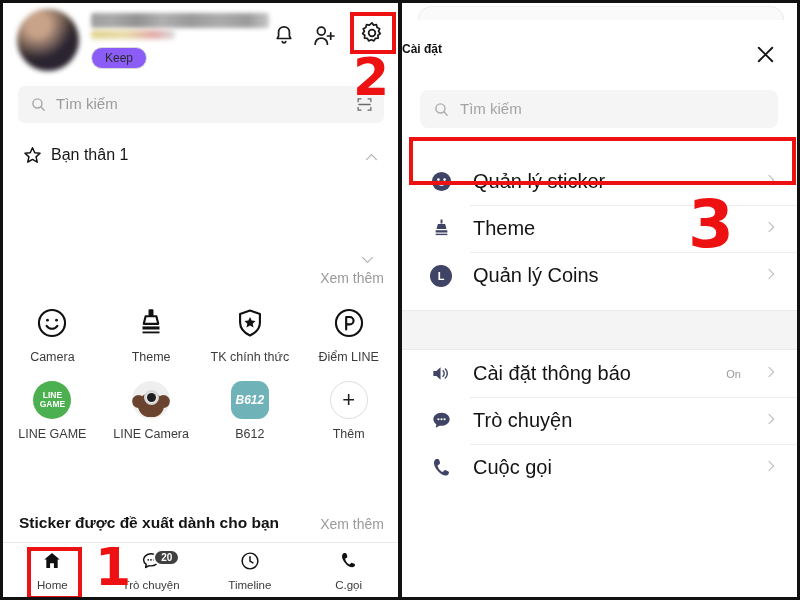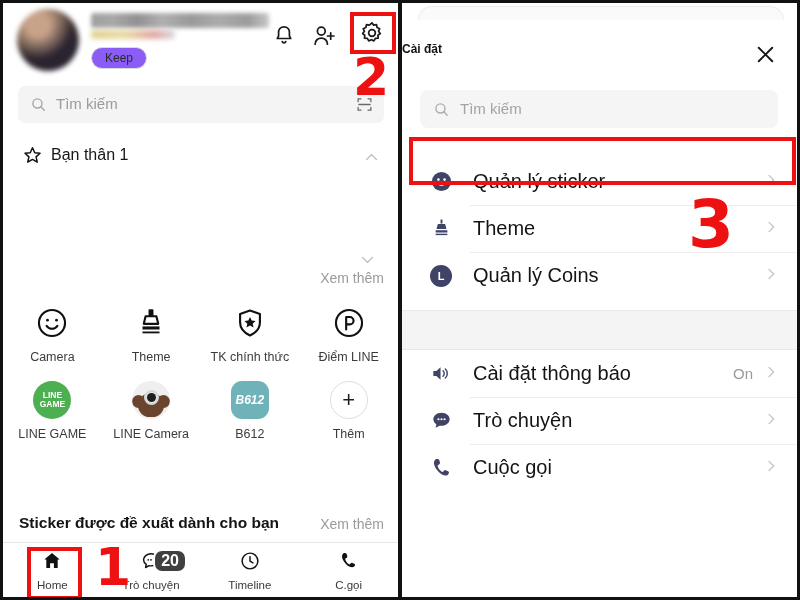--- a/index.html
+++ b/index.html
@@ -91,21 +91,21 @@
   
   #bottom-nav {
     position: absolute; left: 0; bottom: 0; width: 395px; height: 55px;
     border-top: 1px solid #e8e8e8; background: #fff;
     display: grid; grid-template-columns: repeat(4, 1fr); align-items: center;
   }
   .nav-cell { position: relative; display: flex; flex-direction: column; align-items: center; justify-content: center; height: 100%; }
   .nav-lbl { font-size: 11.5px; color: #3a3a3a; margin-top: 3px; }
   .nav-badge {
     position: absolute; left: 50%; margin-left: 2px; top: 6px;
-    background: #404040; color: #fff; font-size: 16px; font-weight: bold;
+    background: #404040; color: #fff; font-size: 10px; font-weight: bold;
     border-radius: 9px; padding: 1px 6px; border: 2px solid #fff;
   }
 
   
   #sheet-peek {
     position: absolute; left: 16px; top: 3px; width: 366px; height: 26px;
     background: #fafafa; border-radius: 14px 14px 0 0; border: 1px solid #ededed; border-bottom: none;
   }
   #sheet { position: absolute; left: 0; top: 17px; width: 395px; height: 580px; background: #fff; border-radius: 14px 14px 0 0; }
   #settings-title { position: absolute; left: 0; top: 22px; width: 478px; text-align: left; font-size: 12px; font-weight: bold; color: #121212; }
@@ -118,21 +118,21 @@
   #right-search .ph  { position: absolute; left: 40px; top: 10px; font-size: 15px; color: #a3a3a3; }
 
   .set-list { position: absolute; left: 0; width: 395px; }
   #set-group-1 { top: 138px; }
   #set-gap { position: absolute; left: 0; top: 290px; width: 395px; height: 40px; background: #f4f4f4; border-top: 1px solid #e9e9e9; border-bottom: 1px solid #e9e9e9; }
   #set-group-2 { top: 330px; }
   .set-row { position: relative; height: 47px; display: flex; align-items: center; background: #fff; }
   .set-row + .set-row::before { content: ""; position: absolute; left: 68px; right: 0; top: 0; height: 1px; background: #ededed; }
   .set-ico { width: 24px; height: 24px; margin-left: 27px; display: flex; align-items: center; justify-content: center; color: #3f4466; }
   .set-lbl { margin-left: 20px; font-size: 20px; color: #141414; }
-  .set-val { margin-left: auto; margin-right: 10px; font-size: 15px; color: #9a9a9a; }
+  .set-val { margin-left: auto; margin-right: 22px; font-size: 11px; color: #9a9a9a; }
   .set-chev { margin-left: auto; margin-right: 18px; color: #bdbdbd; }
   .set-row .set-val + .set-chev { margin-left: 0; }
   .nav-ico-badge { width: 22px; height: 22px; border-radius: 50%; background: #3f4466; display: flex; align-items: center; justify-content: center; color: #fff; font-size: 11px; font-weight: bold; }
 
   
   .red-box { position: absolute; border: 4px solid #ee1111; z-index: 30; }
   .red-num { position: absolute; color: #ee1111; font-weight: bold; font-family: "DejaVu Sans", sans-serif; line-height: 1; z-index: 31; }
   #anno-box-gear { left: 347px; top: 9px; width: 46px; height: 42px; }
   #anno-num-2 { left: 350px; top: 48px; font-size: 52px; }
   #anno-box-home { left: 24px; top: 544px; width: 55px; height: 53px; }

